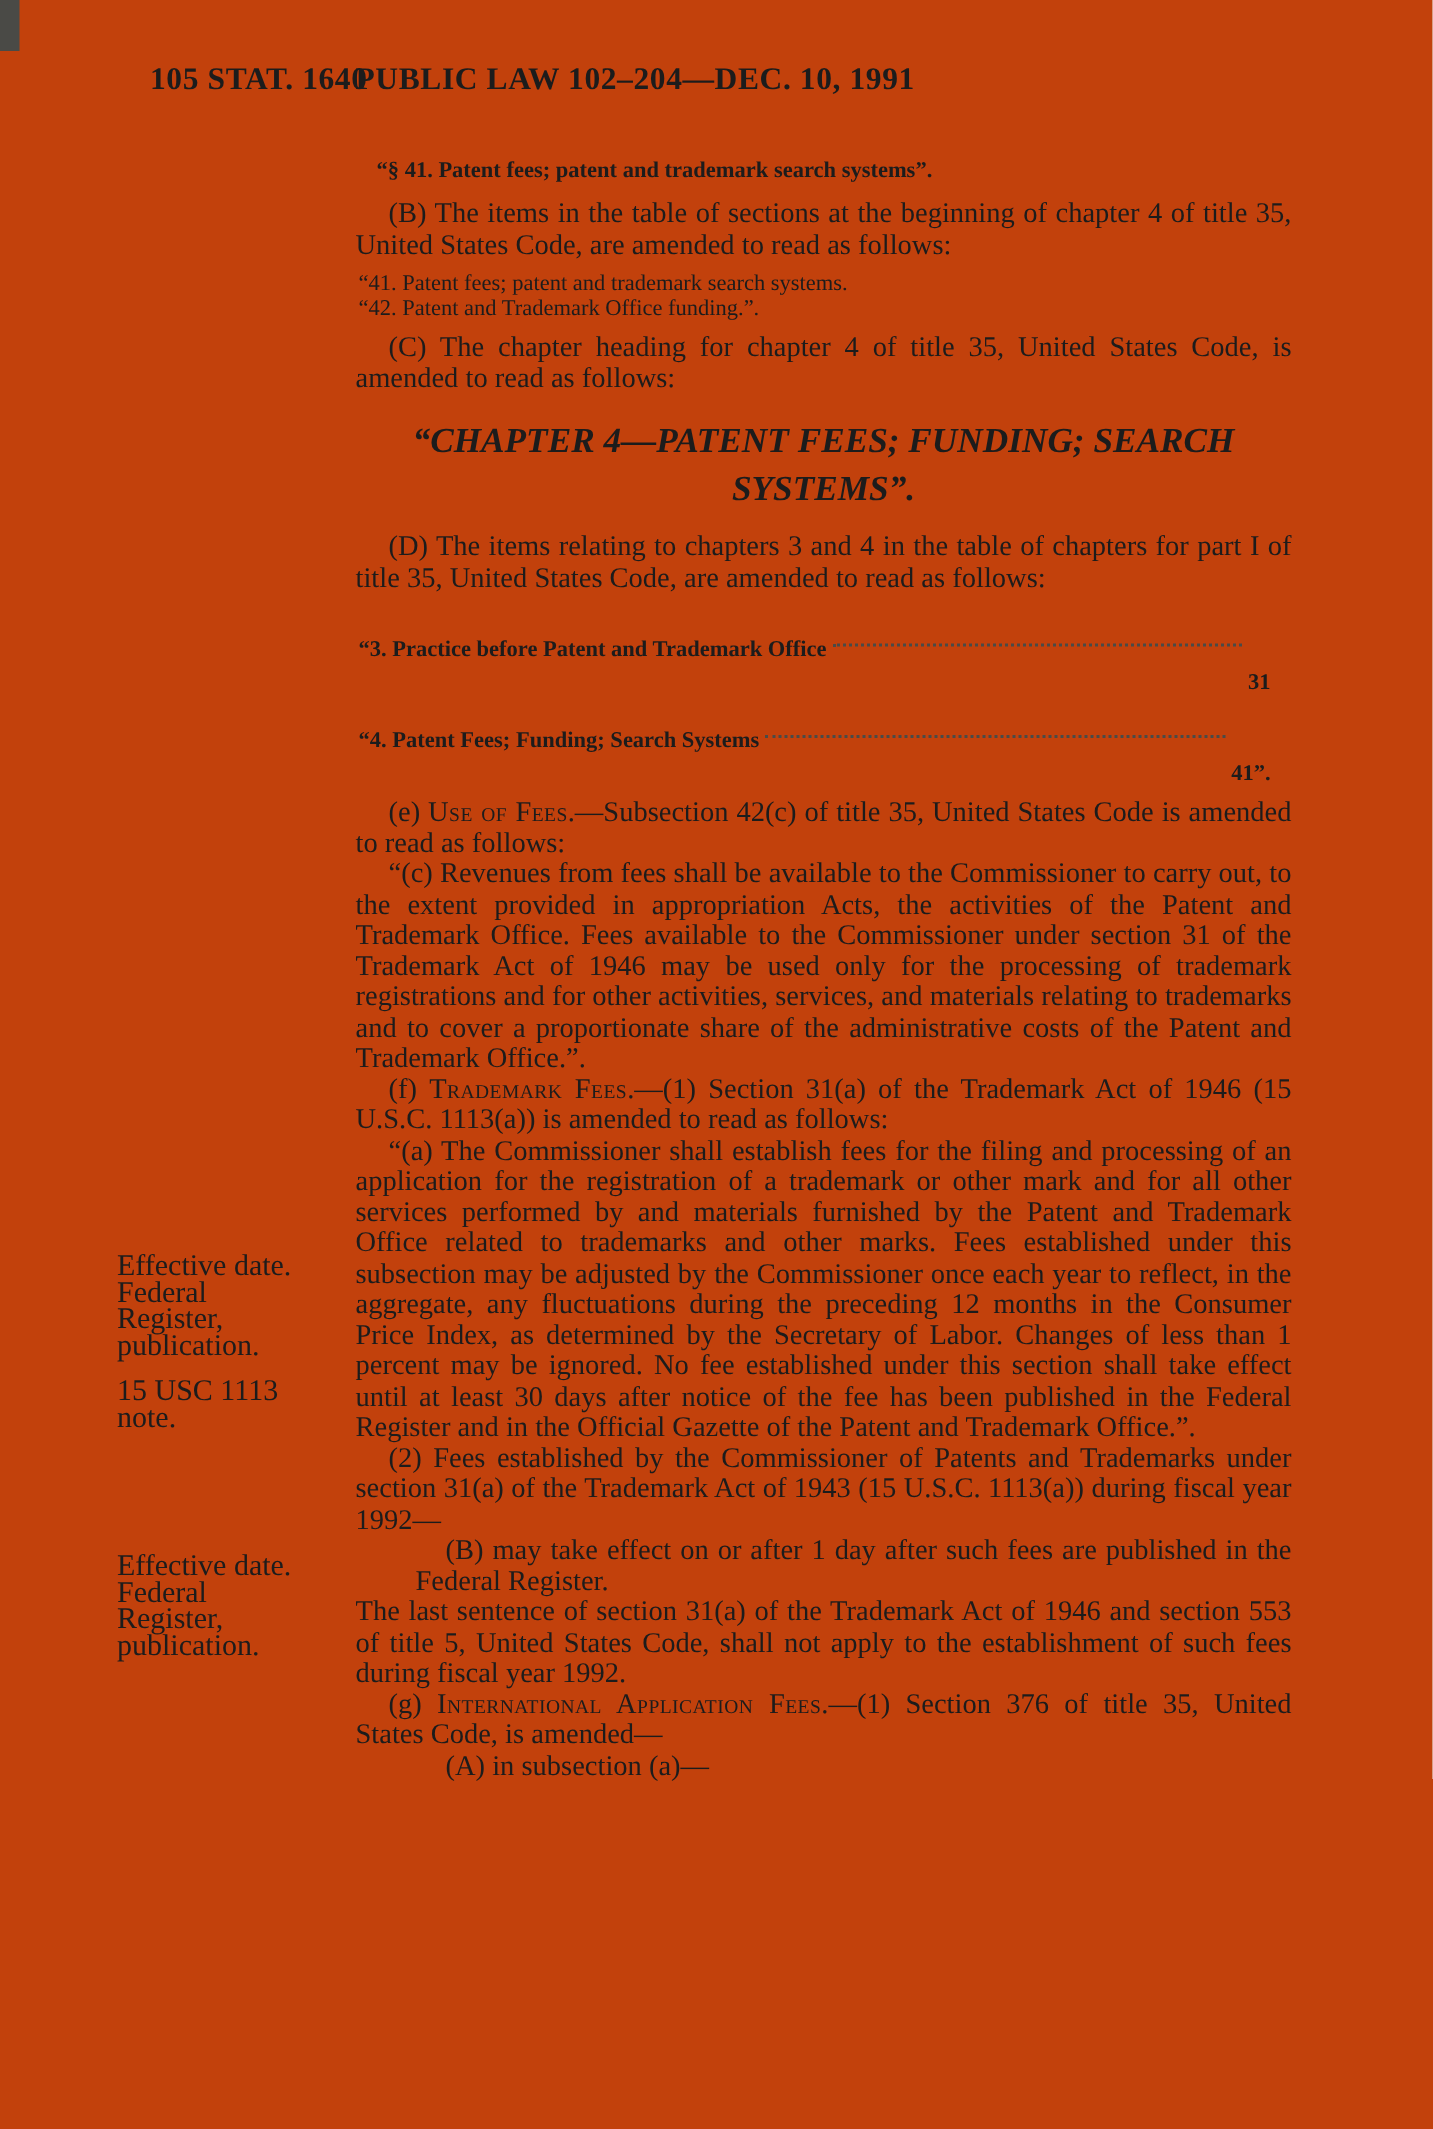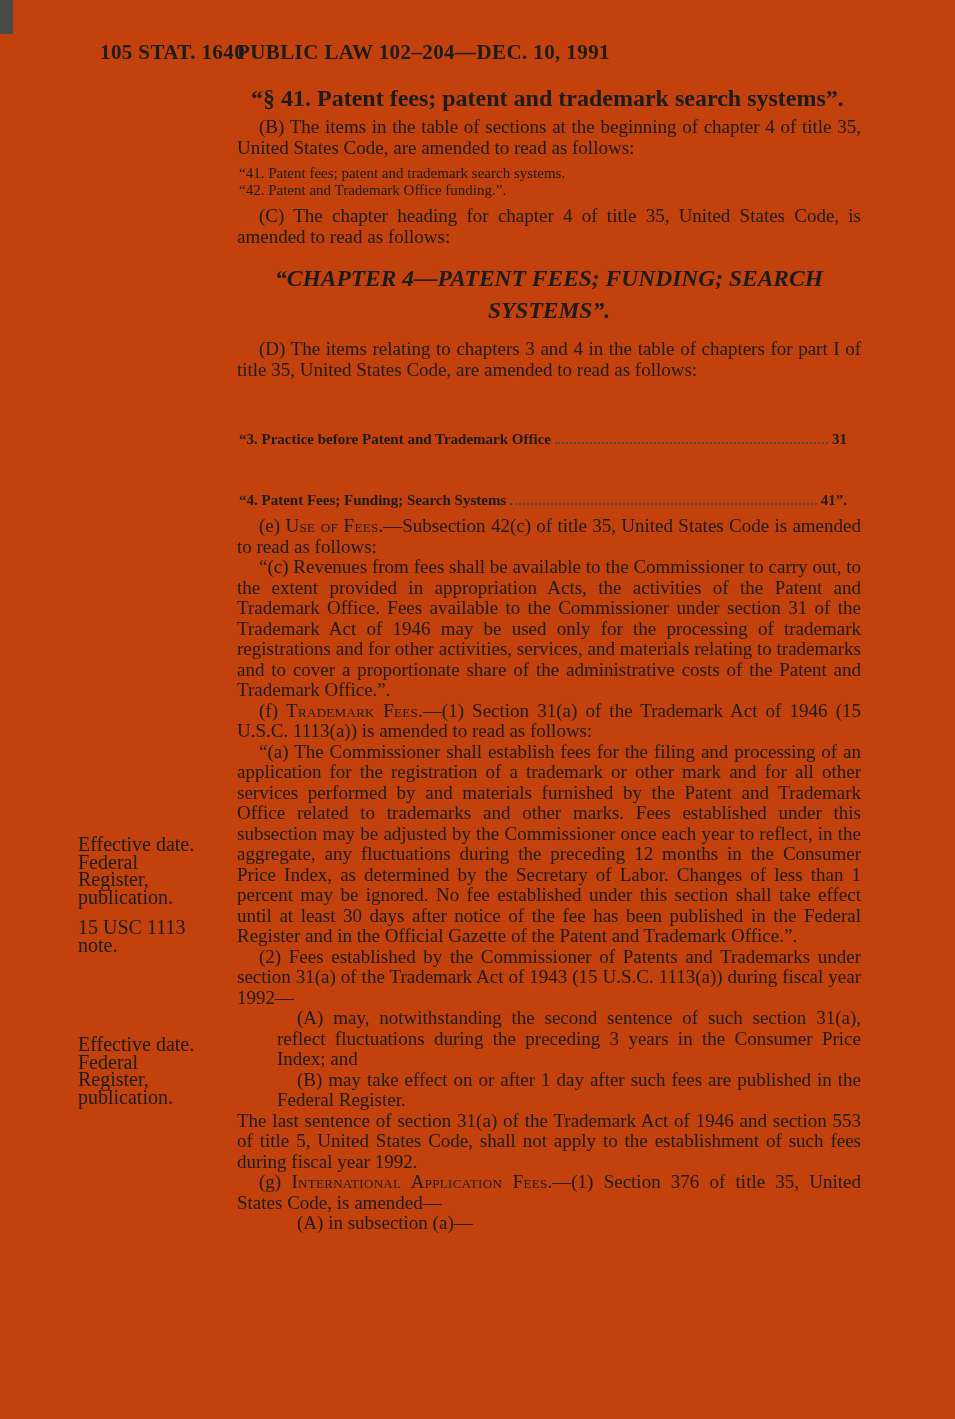--- a/index.html
+++ b/index.html
@@ -40,24 +40,25 @@
   }
 
   .para {
     font-size: 19px;
     line-height: 20.5px;
     text-align: justify;
     text-indent: 22px;
   }
   .heading41 {
     font-weight: bold;
-    font-size: 24px;
+    font-size: 15px;
     line-height: 21px;
     text-indent: 14px;
     margin-bottom: 8px;
+    margin-top: 16px;
   }
   .smallprint {
     font-size: 15px;
     line-height: 17px;
     margin: 7px 0 7px 2px;
   }
   .smallprint.bold { font-weight: bold; }
 
   .chapter-heading {
     font-size: 23.5px;
@@ -67,21 +68,21 @@
     text-indent: 0;
     margin: 15px 10px 13px;
     font-style: italic;
   }
 
   .sc { font-variant: small-caps; letter-spacing: 0.3px; }
 
   .sub { padding-left: 40px; text-indent: 20px; }
   .flush { text-indent: 0; }
 
-  .leader-row { display: flex; align-items: flex-end; }
+  .leader-row { display: flex; align-items: center; }
   .leader-row .lbl { white-space: nowrap; }
   .leader-row .dots {
     flex: 1;
     border-bottom: 2px dotted #4a4a46;
     margin: 0 4px;
     transform: translateY(-4px);
   }
   .leader-row .pg { white-space: nowrap; padding-right: 14px; margin-top: 44px; }
 
   .margin-note {
@@ -157,21 +158,20 @@
     <p class="para"><span>(e) </span><span class="sc">Use of Fees</span><span>.—Subsection 42(c) of title 35, United States Code is amended to read as follows:</span></p>
 
     <p class="para">“(c) Revenues from fees shall be available to the Commissioner to carry out, to the extent provided in appropriation Acts, the activities of the Patent and Trademark Office. Fees available to the Commissioner under section 31 of the Trademark Act of 1946 may be used only for the processing of trademark registrations and for other activities, services, and materials relating to trademarks and to cover a proportionate share of the administrative costs of the Patent and Trademark Office.”.</p>
 
     <p class="para"><span>(f) </span><span class="sc">Trademark Fees</span><span>.—(1) Section 31(a) of the Trademark Act of 1946 (15 U.S.C. 1113(a)) is amended to read as follows:</span></p>
 
     <p class="para">“(a) The Commissioner shall establish fees for the filing and processing of an application for the registration of a trademark or other mark and for all other services performed by and materials furnished by the Patent and Trademark Office related to trademarks and other marks. Fees established under this subsection may be adjusted by the Commissioner once each year to reflect, in the aggregate, any fluctuations during the preceding 12 months in the Consumer Price Index, as determined by the Secretary of Labor. Changes of less than 1 percent may be ignored. No fee established under this section shall take effect until at least 30 days after notice of the fee has been published in the Federal Register and in the Official Gazette of the Patent and Trademark Office.”.</p>
 
     <p class="para">(2) Fees established by the Commissioner of Patents and Trademarks under section 31(a) of the Trademark Act of 1943 (15 U.S.C. 1113(a)) during fiscal year 1992—</p>
 
-    <p class="para sub">(A) may, notwithstanding the second sentence of such section 31(a), reflect fluctuations during the preceding 3 years in the Consumer Price Index; and</p>
 
     <p class="para sub">(B) may take effect on or after 1 day after such fees are published in the Federal Register.</p>
 
     <p class="para flush">The last sentence of section 31(a) of the Trademark Act of 1946 and section 553 of title 5, United States Code, shall not apply to the establishment of such fees during fiscal year 1992.</p>
 
     <p class="para"><span>(g) </span><span class="sc">International Application Fees</span><span>.—(1) Section 376 of title 35, United States Code, is amended—</span></p>
 
     <p class="para sub">(A) in subsection (a)—</p>
 
   </div>

